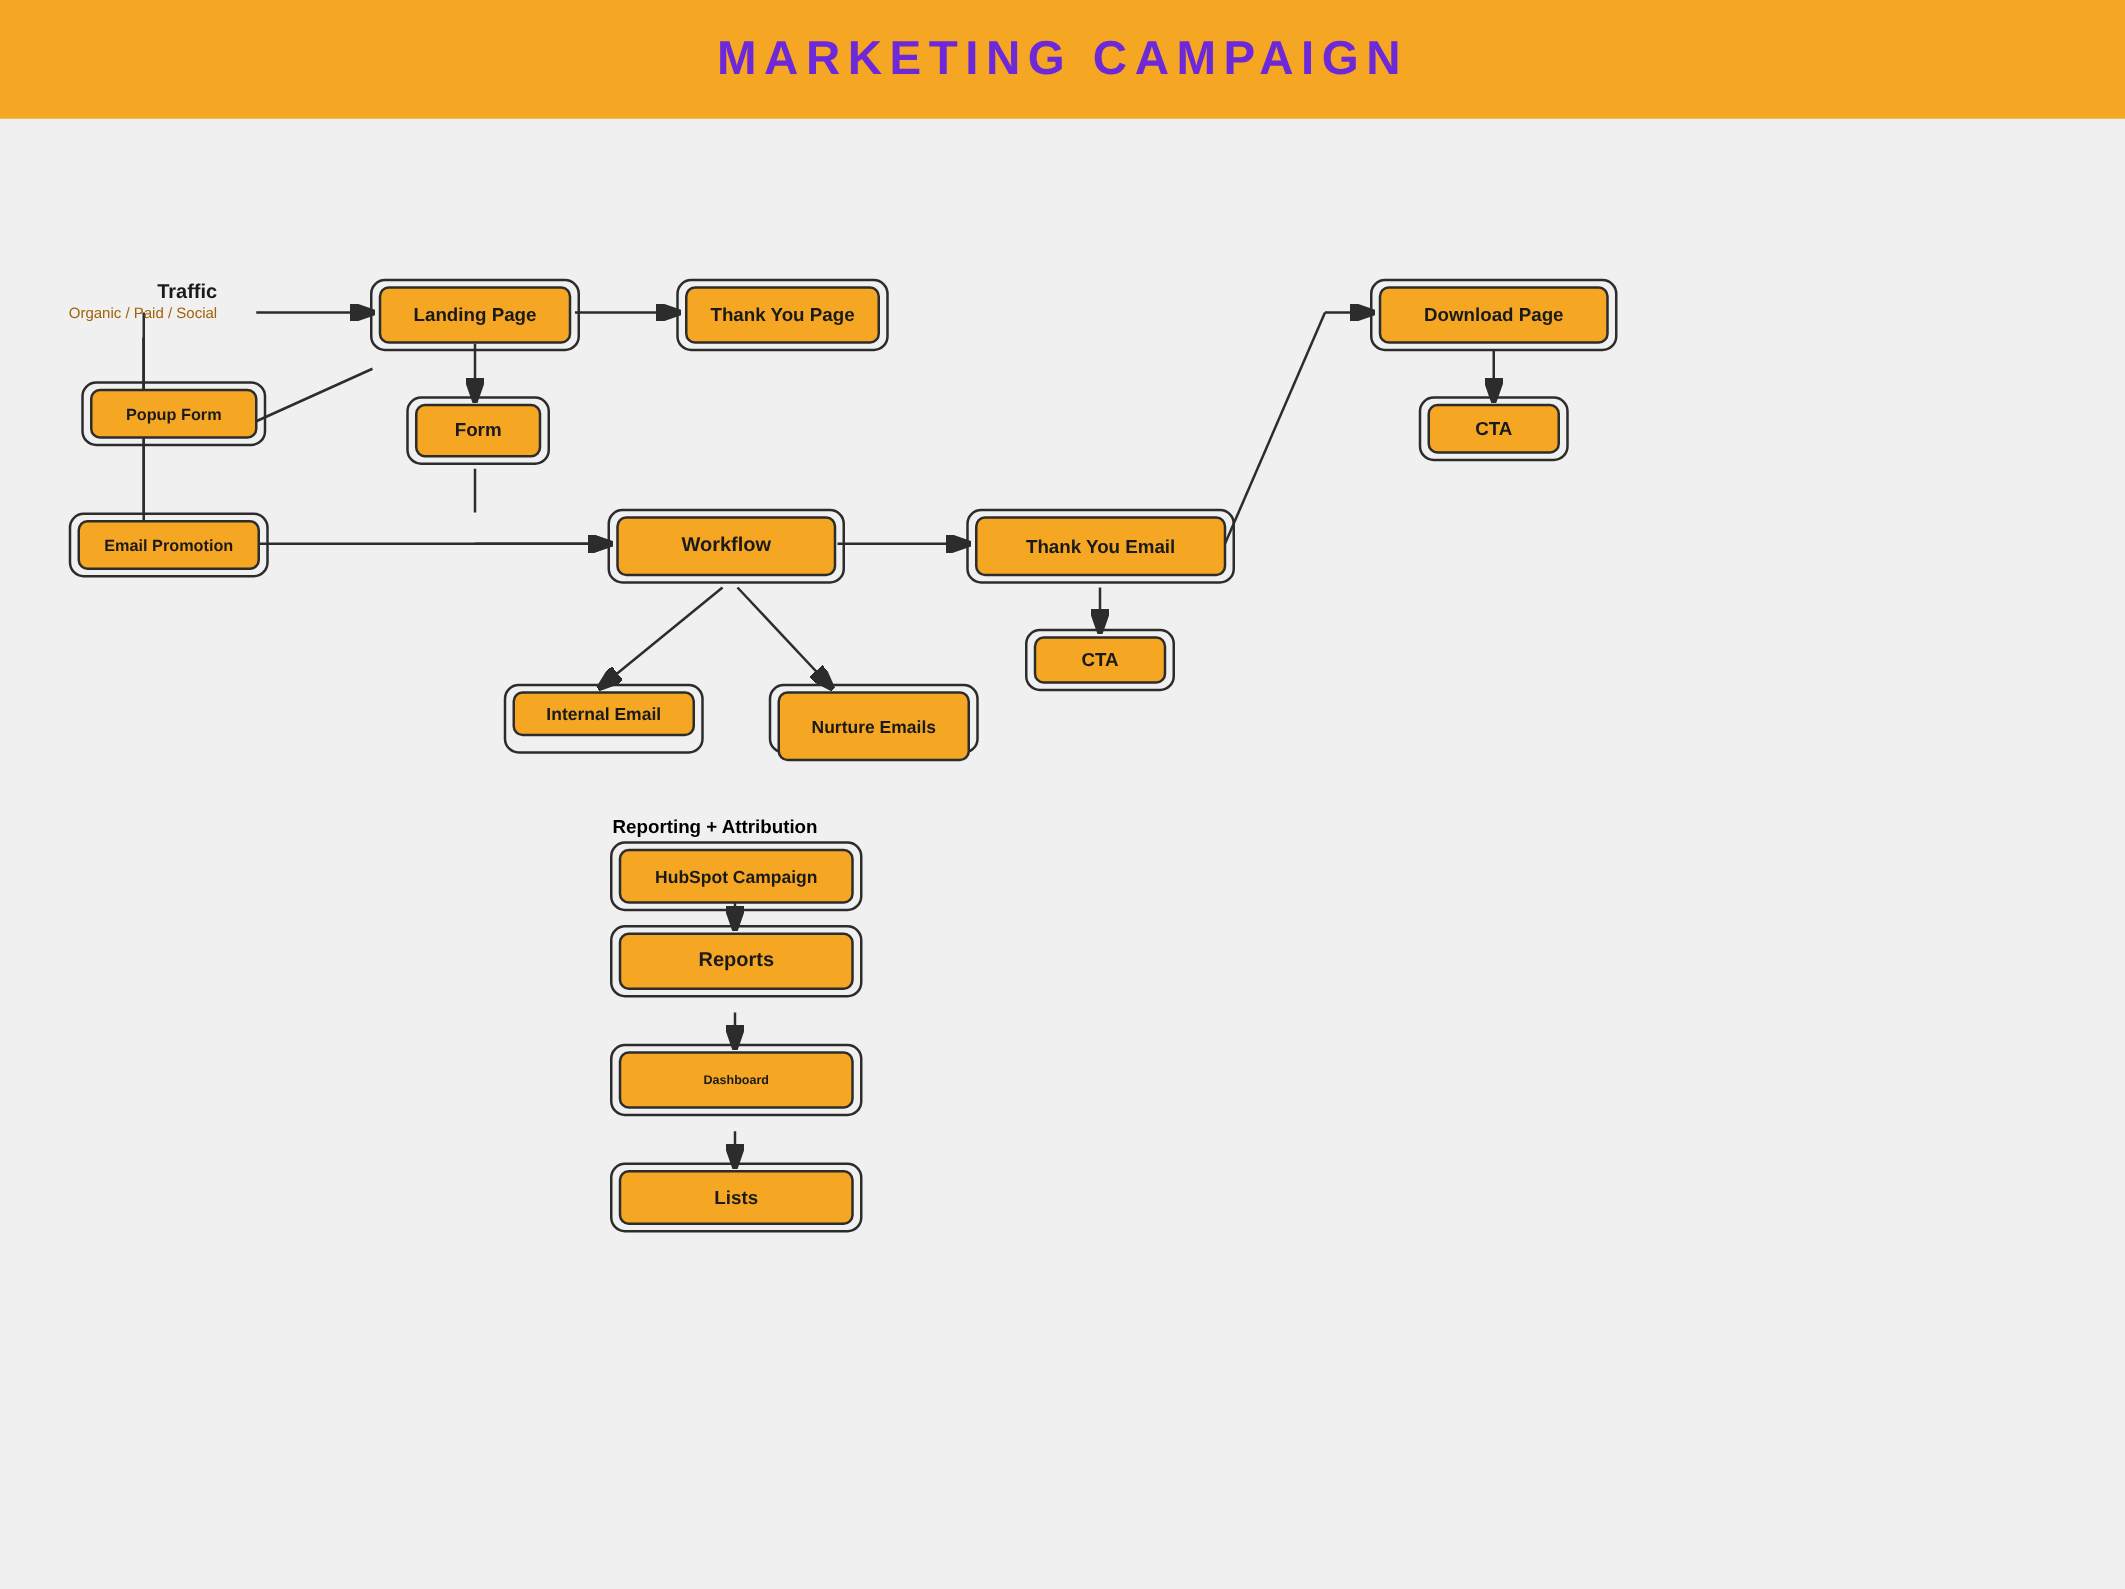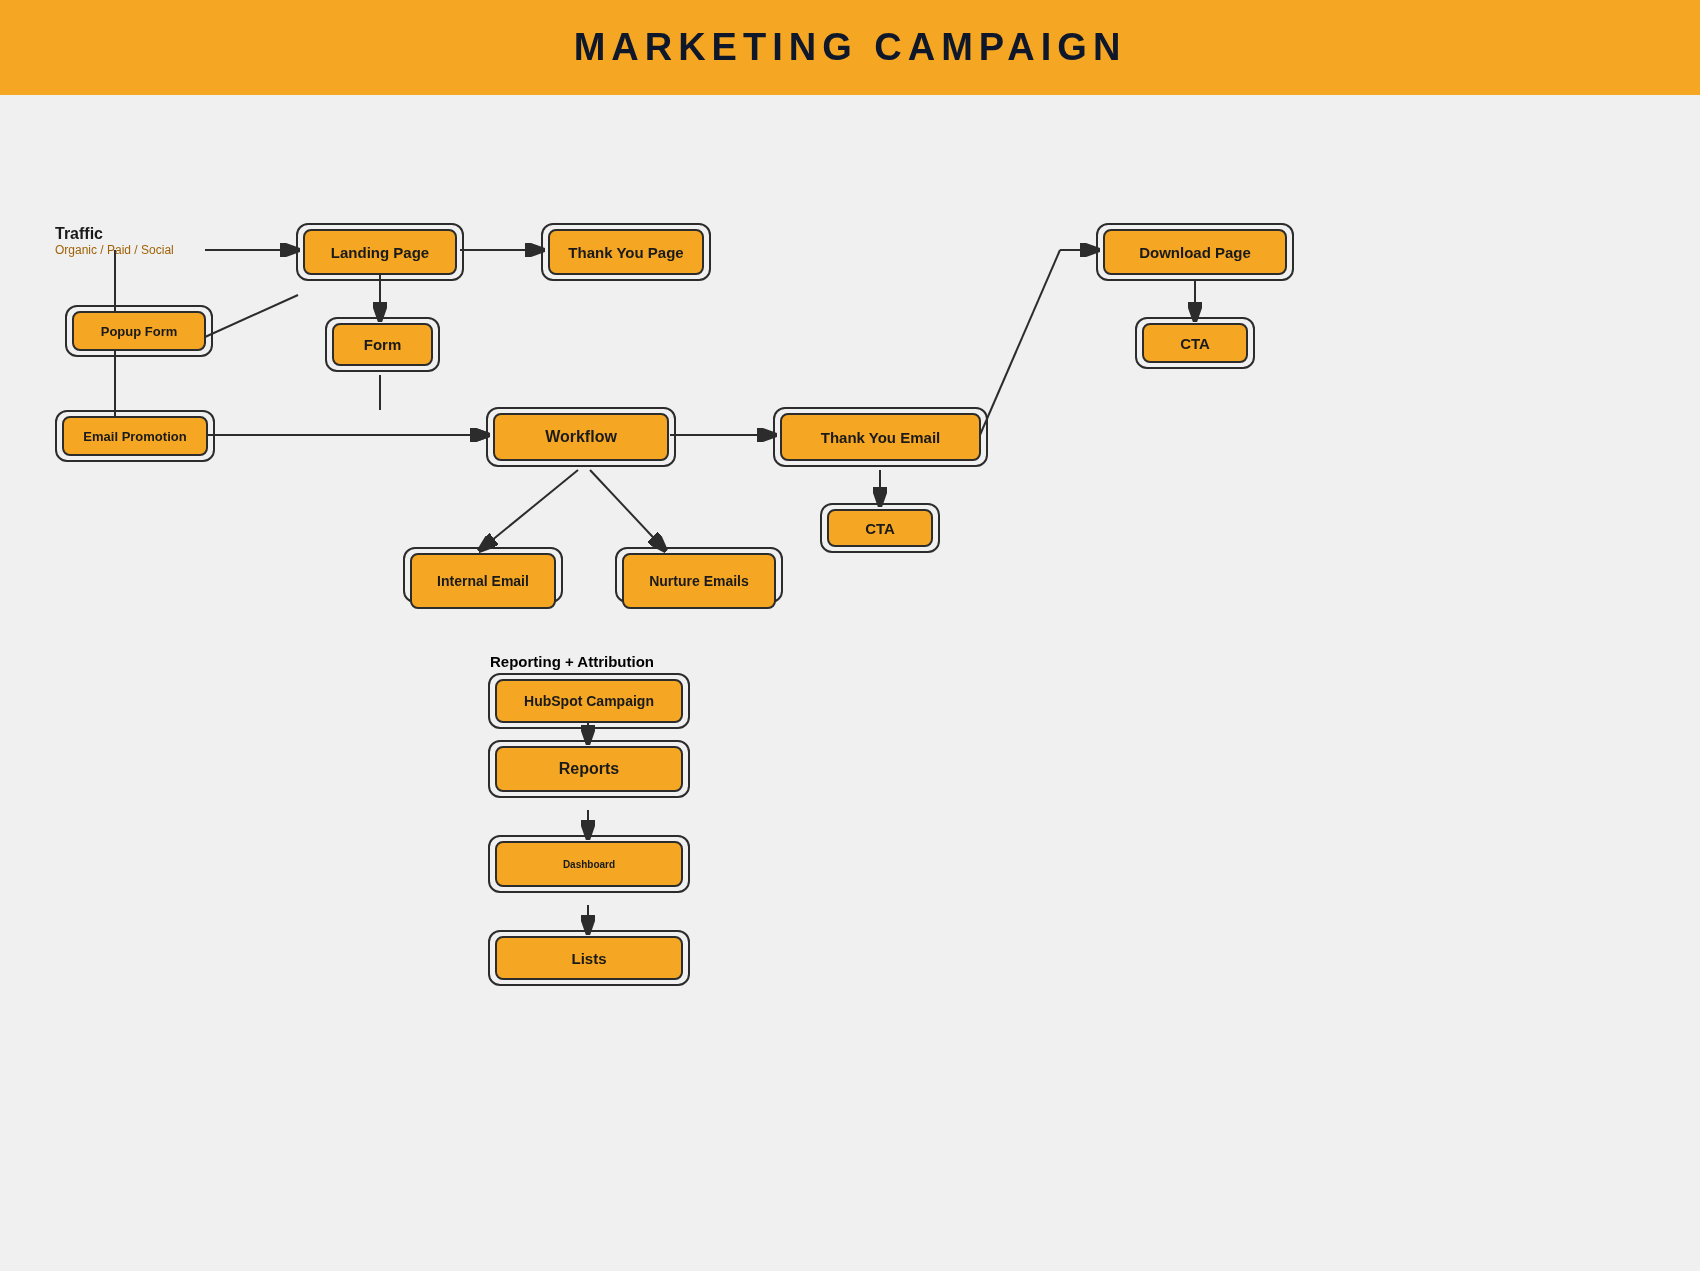--- a/index.html
+++ b/index.html
@@ -22,21 +22,21 @@
       width: 100%;
       height: 95px;
       display: flex;
       align-items: center;
       justify-content: center;
       border-radius: 0 0 0 0;
     }
     .header-title {
       font-size: 38px;
       font-weight: 900;
-      color: #0f172a;
+      color: #6d28d9;
       letter-spacing: 6px;
       font-family: 'Arial Black', Arial, sans-serif;
     }
     .diagram-area {
       flex: 1;
       position: relative;
       padding: 20px;
     }
     .node {
       position: absolute;
@@ -52,21 +52,21 @@
       text-align: right;
     }
     .node-outer {
       position: absolute;
       border: 2.5px solid #2c2c2c;
       border-radius: 12px;
       background: transparent;
     }
     .traffic-label {
       position: absolute;
-      text-align: left;
+      text-align: right;
     }
     .traffic-label .traffic-main {
       font-weight: 700;
       font-size: 16px;
       color: #1a1a1a;
     }
     .traffic-label .traffic-sub {
       font-size: 12px;
       color: #a16207;
     }
@@ -177,21 +177,21 @@
     <div class="node-outer" style="left:820px; top:408px; width:120px; height:50px;"></div>
     <div class="node" style="left:827px; top:414px; width:106px; height:38px; font-size:15px;">CTA</div>
 
     <div class="node-outer" style="left:1096px; top:128px; width:198px; height:58px;"></div>
     <div class="node" style="left:1103px; top:134px; width:184px; height:46px; font-size:15px;">Download Page</div>
 
     <div class="node-outer" style="left:1135px; top:222px; width:120px; height:52px;"></div>
     <div class="node" style="left:1142px; top:228px; width:106px; height:40px; font-size:15px;">CTA</div>
 
     <div class="node-outer" style="left:403px; top:452px; width:160px; height:56px;"></div>
-    <div class="node" style="left:410px; top:458px; width:146px; height:56px; font-size:14px;">Internal Email</div>
+    <div class="node" style="left:410px; top:458px; width:146px; height:36px; font-size:14px;">Internal Email</div>
 
     <div class="node-outer" style="left:615px; top:452px; width:168px; height:56px;"></div>
     <div class="node" style="left:622px; top:458px; width:154px; height:56px; font-size:14px;">Nurture Emails</div>
 
     <div class="section-label" style="left:490px; top:558px;">Reporting + Attribution</div>
 
     <div class="node-outer" style="left:488px; top:578px; width:202px; height:56px;"></div>
     <div class="node" style="left:495px; top:584px; width:188px; height:44px; font-size:14px;">HubSpot Campaign</div>
 
     <div class="node-outer" style="left:488px; top:645px; width:202px; height:58px;"></div>

